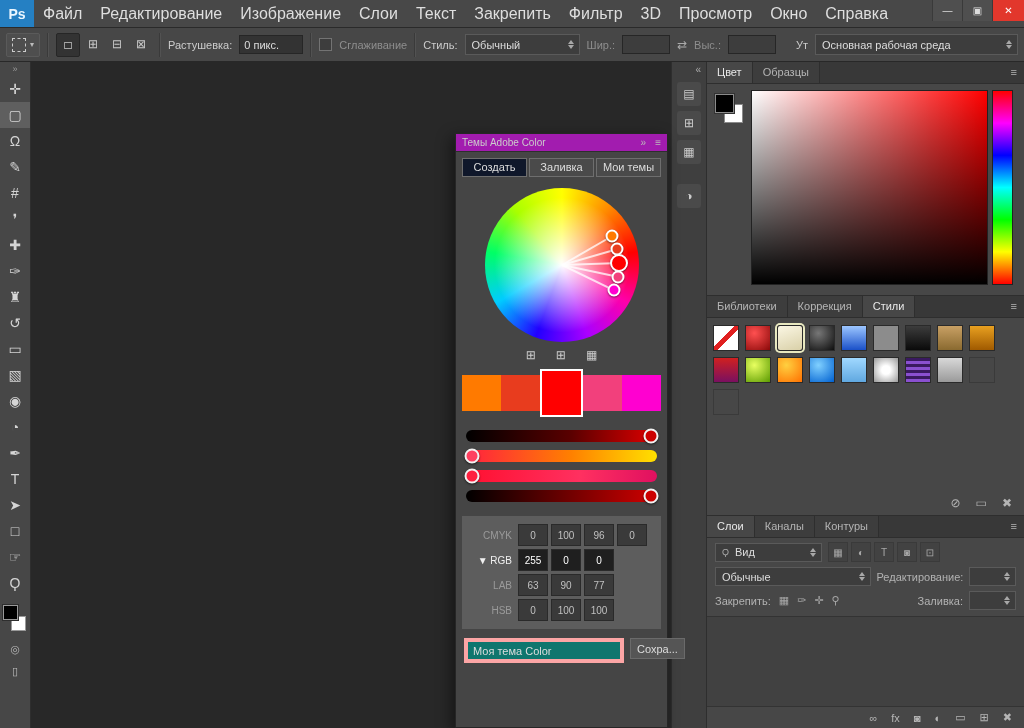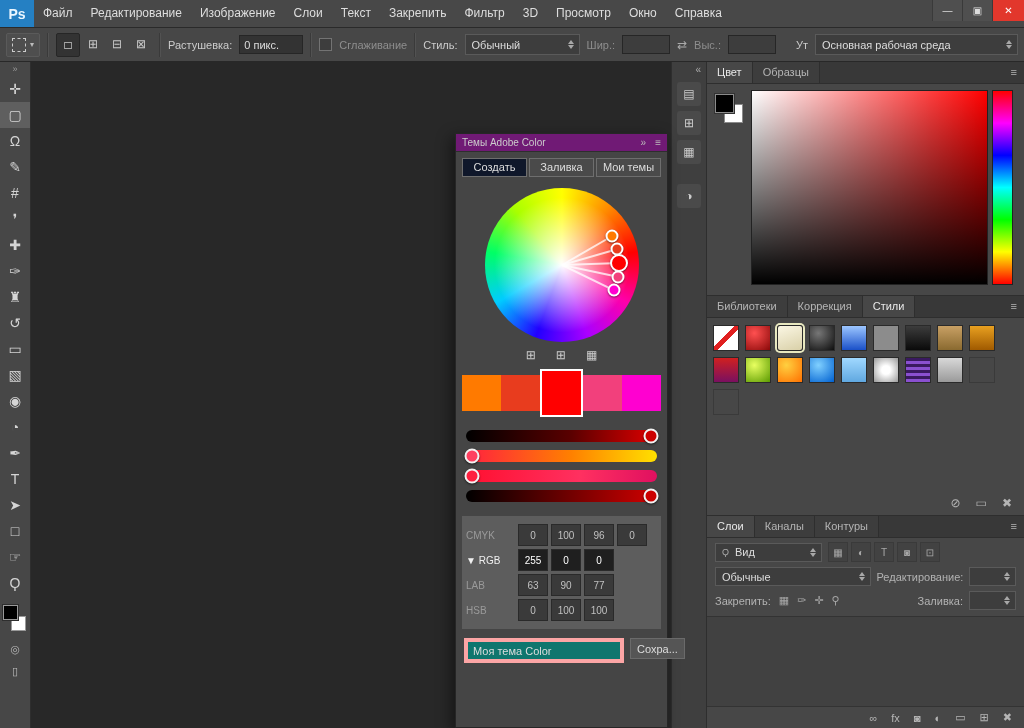--- a/index.html
+++ b/index.html
@@ -3,21 +3,21 @@
 <meta charset="utf-8">
 <style>
   html,body{margin:0;padding:0;background:#222;}
   .app{width:1024px;height:728px;position:relative;overflow:hidden;background:#474747;
        font-family:"Liberation Sans",sans-serif;color:#d5d5d5;user-select:none;}
   
   .menubar{height:27px;background:#484848;border-bottom:1px solid #2a2a2a;display:flex;align-items:center;}
   .ps-logo{width:34px;height:27px;background:#2580c3;color:#eaf6ff;font-weight:bold;font-size:14px;
            display:flex;align-items:center;justify-content:center;}
   .menu-items{display:flex;height:100%;align-items:center;}
-  .menu-item{padding:0 9px;font-size:12px;color:#dedede;line-height:27px;cursor:default;}
+  .menu-item{padding:0 9px;font-size:16px;color:#dedede;line-height:27px;cursor:default;}
   .win-controls{margin-left:auto;display:flex;align-items:flex-start;height:100%;}
   .win-btn{width:29px;height:21px;display:flex;align-items:center;justify-content:center;color:#ddd;
            font-size:10px;background:#4f4f4f;border-left:1px solid #3a3a3a;}
   .win-btn.close{background:#e2372c;color:#fff;width:31px;}
   
   .optionsbar{height:33px;background:#474747;border-bottom:1px solid #282828;display:flex;align-items:center;
               padding:0 6px;gap:7px;}
   .vsep{width:0;height:24px;border-left:1px solid #3a3a3a;border-right:1px solid #525252;}
   .tool-preset{display:flex;align-items:center;gap:4px;padding:4px 5px;border:1px solid #5a5a5a;border-radius:2px;background:#4e4e4e;}
   .dashed-sq{width:12px;height:12px;border:1px dashed #ccc;display:inline-block;}
@@ -48,21 +48,21 @@
   .tool span{pointer-events:none;}
   .tool.active{background:#5f5f5f;}
   .tool.small{font-size:11px;height:22px;color:#bbb;}
   .fgbg{position:relative;width:30px;height:36px;margin-top:6px;}
   .bgchip{position:absolute;left:11px;top:14px;width:13px;height:13px;background:#fff;border:1px solid #999;}
   .fgchip{position:absolute;left:3px;top:3px;width:13px;height:13px;background:#000;border:1px solid #999;box-shadow:0 0 0 1px #2e2e2e;}
   .canvas{flex:1;background:#282828;position:relative;}
   
   .aco{position:absolute;left:424px;top:71px;width:211px;bottom:0;background:#454545;border:1px solid #262626;
        box-shadow:-4px 4px 14px rgba(0,0,0,.45);display:flex;flex-direction:column;}
-  .aco-title{height:17px;background:#701a75;display:flex;align-items:center;padding:0 6px;font-size:10px;
+  .aco-title{height:17px;background:#a21caf;display:flex;align-items:center;padding:0 6px;font-size:10px;
              color:#cccccc;border-bottom:1px solid #2e2e2e;}
   .aco-title-icons{margin-left:auto;display:flex;gap:9px;color:#bbb;font-size:10px;}
   .aco-tabs{display:flex;gap:2px;padding:6px 6px 3px;}
   .aco-tab{flex:1;height:17px;line-height:17px;text-align:center;font-size:11px;color:#ddd;
            border:1px solid #6e6e6e;background:#4a4a4a;}
   .aco-tab.active{background:#0f172a;}
   .aco-rule{margin:5px 8px 2px;height:19px;}
   .wheel-wrap{position:relative;width:154px;height:154px;margin:8px auto 0;}
   .wheel{width:154px;height:154px;border-radius:50%;
     background:radial-gradient(circle,#ffffff 0%,rgba(255,255,255,0) 62%),
@@ -76,21 +76,21 @@
   .aco-swatches{display:flex;padding:5px 6px;height:44px;align-items:center;}
   .aco-swatch{flex:1;height:36px;}
   .aco-swatch.sel{height:44px;border:2px solid #fff;margin:0 -1px;position:relative;z-index:2;}
   .aco-sliders{padding:2px 10px 0;}
   .slider-row{position:relative;height:12px;margin:8px 0;}
   .slider-track{position:absolute;inset:0;border-radius:6px;}
   .slider-handle{position:absolute;top:50%;width:11px;height:11px;border:2px solid #f2f2f2;border-radius:50%;
                  transform:translate(-50%,-50%);box-shadow:0 1px 2px rgba(0,0,0,.6);}
   .aco-table{margin:6px 6px 0;background:#5d5d5d;padding:5px 4px;}
   .vrow{display:flex;align-items:center;gap:3px;margin:3px 0;}
-  .vlabel{width:46px;text-align:left;font-size:10px;color:#9a9a9a;padding-right:3px;white-space:nowrap;}
+  .vlabel{width:46px;text-align:right;font-size:10px;color:#9a9a9a;padding-right:3px;white-space:nowrap;}
   .vrow.active .vlabel{color:#f0f0f0;}
   .vcell{width:28px;height:20px;background:#3a3a3a;color:#c0c0c0;font-size:10px;display:flex;
          align-items:center;justify-content:center;border:1px solid #2a2a2a;}
   .vrow.active .vcell{background:#1f1f1f;color:#fff;}
   .aco-bottom{display:flex;gap:6px;padding:9px 8px;}
   .aco-name{flex:1;height:17px;background:#0f766e;border:4px solid #fca5a5;color:#ddd;font-size:11px;
             padding:0 5px;font-family:inherit;}
   .aco-save{width:58px;height:21px;background:#555;border:1px solid #6a6a6a;color:#ddd;font-size:11px;
             font-family:inherit;}
   

